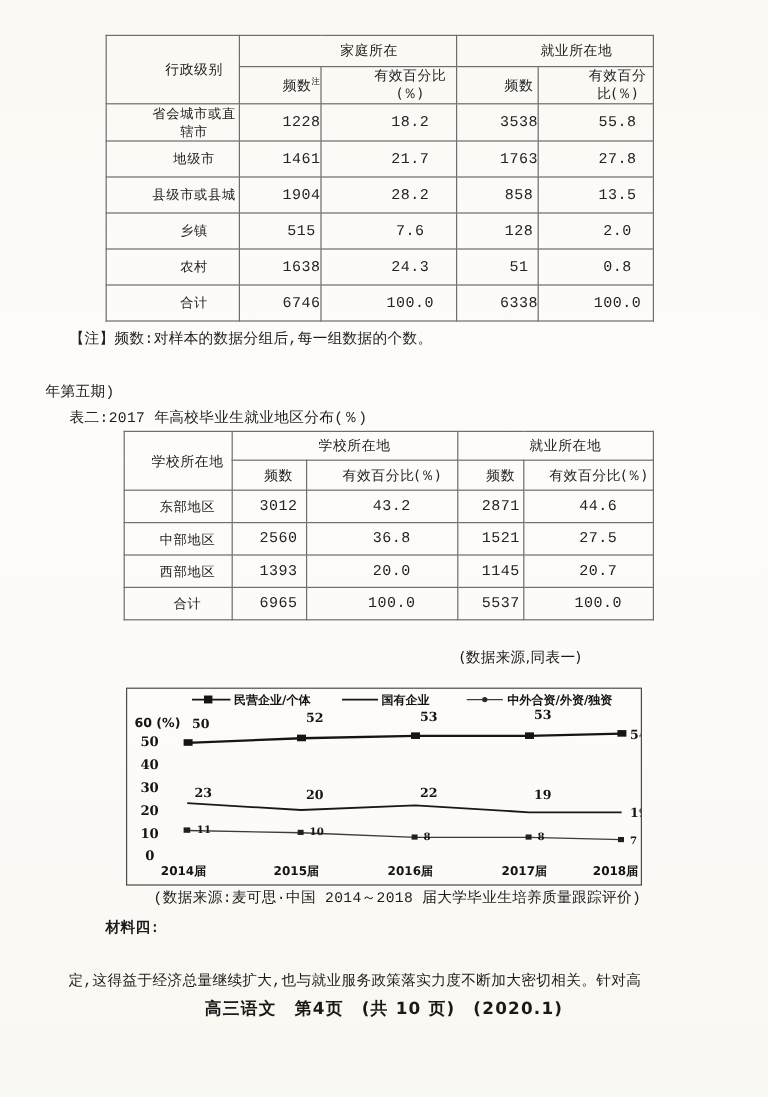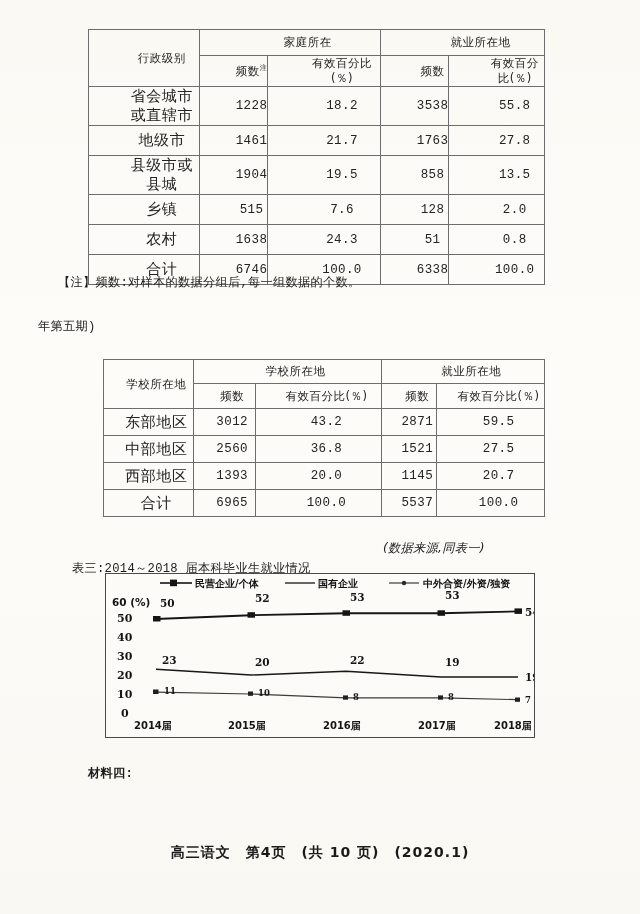--- a/index.html
+++ b/index.html
@@ -41,21 +41,21 @@
     font-size: 11.5px;
     letter-spacing: .5px;
   }
   td.num {
     font-family: Liberation Mono, monospace;
     font-size: 12.5px;
     letter-spacing: .4px;
   }
   td.cn {
     font-family: "DejaVu Sans", "Liberation Sans", sans-serif;
-    font-size: 15px;
+    font-size: 11px;
     letter-spacing: .6px;
   }
   sup.note { font-size: 7px; vertical-align: super; }
 
   
   #table-one { left: 88px; top: 29px; width: 457px; }
   #table-one td { height: 29px; padding-left: 36px; }
   #table-one tr.hdr-top td { height: 25px; }
   #table-one tr.hdr-bot td { height: 26px; }
 
@@ -73,21 +73,20 @@
     letter-spacing: .3px;
     color: #1d1d1d;
     white-space: nowrap;
   }
   .src-right {
     position: absolute;
     font-family: "DejaVu Sans", "Liberation Sans", sans-serif;
     font-size: 12.2px;
     letter-spacing: .3px;
     white-space: nowrap;
-    font-style: italic;
   }
   .bold-lead { font-weight: 700; }
 
   
   #chart-box {
     position: absolute;
     left: 105px;
     top: 573px;
     width: 428px;
     height: 163px;
@@ -132,21 +131,20 @@
   #footer {
     position: absolute;
     left: 0; right: 0;
     top: 832px;
     text-align: center;
     font-family: "DejaVu Sans", "Liberation Sans", sans-serif;
     font-size: 14px;
     font-weight: 700;
     letter-spacing: 1px;
     color: #1a1a1a;
-    margin-top: 12px;
   }
 </style>
 </head>
 <body>
 
 <div class="page">
 
   <table class="doc-table" id="table-one">
     <colgroup>
       <col style="width:118px">
@@ -178,21 +176,21 @@
       <tr>
         <td class="cn">地级市</td>
         <td class="num">1461</td>
         <td class="num">21.7</td>
         <td class="num">1763</td>
         <td class="num">27.8</td>
       </tr>
       <tr>
         <td class="cn">县级市或县城</td>
         <td class="num">1904</td>
-        <td class="num">19.5</td>
+        <td class="num">28.2</td>
         <td class="num">858</td>
         <td class="num">13.5</td>
       </tr>
       <tr>
         <td class="cn">乡镇</td>
         <td class="num">515</td>
         <td class="num">7.6</td>
         <td class="num">128</td>
         <td class="num">2.0</td>
       </tr>
@@ -208,20 +206,21 @@
         <td class="num">6746</td>
         <td class="num">100.0</td>
         <td class="num">6338</td>
         <td class="num">100.0</td>
       </tr>
     </tbody>
   </table>
 
   <div class="para" style="left:58px; top:274px;">【注】频数:对样本的数据分组后,每一组数据的个数。</div>
   <div class="para" style="left:38px; top:318px;">年第五期)</div>
+  <div class="para" style="left:58px; top:340px;">表二:2017 年高校毕业生就业地区分布(％)</div>
 
   <table class="doc-table" id="table-two">
     <colgroup>
       <col style="width:90px">
         <col style="width:62px">
         <col style="width:127px">
         <col style="width:55px">
         <col style="width:108px">
     </colgroup>
     <tbody>
@@ -235,21 +234,21 @@
         <td class="hcell">有效百分比(％)</td>
         <td class="hcell">频数</td>
         <td class="hcell">有效百分比(％)</td>
       </tr>
 
       <tr>
         <td class="cn">东部地区</td>
         <td class="num">3012</td>
         <td class="num">43.2</td>
         <td class="num">2871</td>
-        <td class="num">59.5</td>
+        <td class="num">44.6</td>
       </tr>
       <tr>
         <td class="cn">中部地区</td>
         <td class="num">2560</td>
         <td class="num">36.8</td>
         <td class="num">1521</td>
         <td class="num">27.5</td>
       </tr>
       <tr>
         <td class="cn">西部地区</td>
@@ -262,21 +261,20 @@
         <td class="cn">合计</td>
         <td class="num">6965</td>
         <td class="num">100.0</td>
         <td class="num">5537</td>
         <td class="num">100.0</td>
       </tr>
     </tbody>
   </table>
 
   <div class="src-right" style="left:383px; top:540px;">(数据来源,同表一)</div>
-  <div class="para" style="left:72px; top:560px;">表三:2014～2018 届本科毕业生就业情况</div>
 
   <div id="chart-box">
     <svg id="chart-svg" viewBox="0 0 428 163">
 
       <g>
 
         <g>
           <line x1="54" y1="9" x2="86" y2="9" stroke="#151515" stroke-width="1.6"></line>
           <rect x="64" y="5.6" width="7" height="6.6" fill="#151515"></rect>
           <text class="legend-text" x="89" y="12.6">民营企业/个体</text>
@@ -341,18 +339,20 @@
       </g>
 
       <text class="xcat" x="28" y="155">2014届</text>
       <text class="xcat" x="122" y="155">2015届</text>
       <text class="xcat" x="217" y="155">2016届</text>
       <text class="xcat" x="312" y="155">2017届</text>
       <text class="xcat" x="388" y="155">2018届</text>
     </svg>
   </div>
 
+  <div class="para" style="left:128px; top:740px;">(数据来源:麦可思·中国 2014～2018 届大学毕业生培养质量跟踪评价)</div>
 
   <div class="para bold-lead" style="left:76px; top:765px;margin-left:12px;">材料四:</div>
+  <div class="para" style="left:57px; top:809px;">定,这得益于经济总量继续扩大,也与就业服务政策落实力度不断加大密切相关。针对高</div>
 
   <div id="footer">高三语文　第4页　(共 10 页)　(2020.1)</div>
 
 </div>
 
 </body></html>

